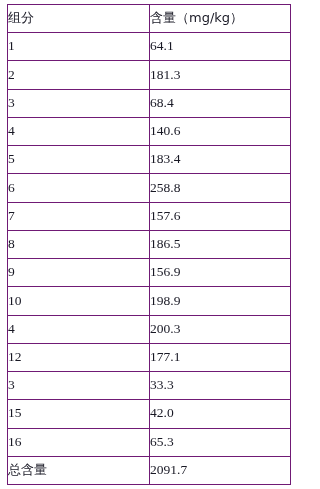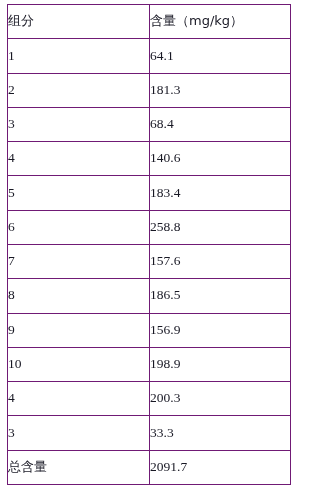--- a/index.html
+++ b/index.html
@@ -103,22 +103,34 @@
       </tr>
       <tr>
         <td class="col-name">10</td>
         <td class="col-value">198.9</td>
       </tr>
       <tr>
         <td class="col-name">4</td>
         <td class="col-value">200.3</td>
       </tr>
       <tr>
+        <td class="col-name">12</td>
+        <td class="col-value">177.1</td>
+      </tr>
+      <tr>
         <td class="col-name">3</td>
         <td class="col-value">33.3</td>
+      </tr>
+      <tr>
+        <td class="col-name">15</td>
+        <td class="col-value">42.0</td>
+      </tr>
+      <tr>
+        <td class="col-name">16</td>
+        <td class="col-value">65.3</td>
       </tr>
 
       <tr>
         <td class="col-name total-label">
           <span class="cjk">总含量</span>
         </td>
         <td class="col-value">2091.7</td>
       </tr>
     </tbody>
   </table>

